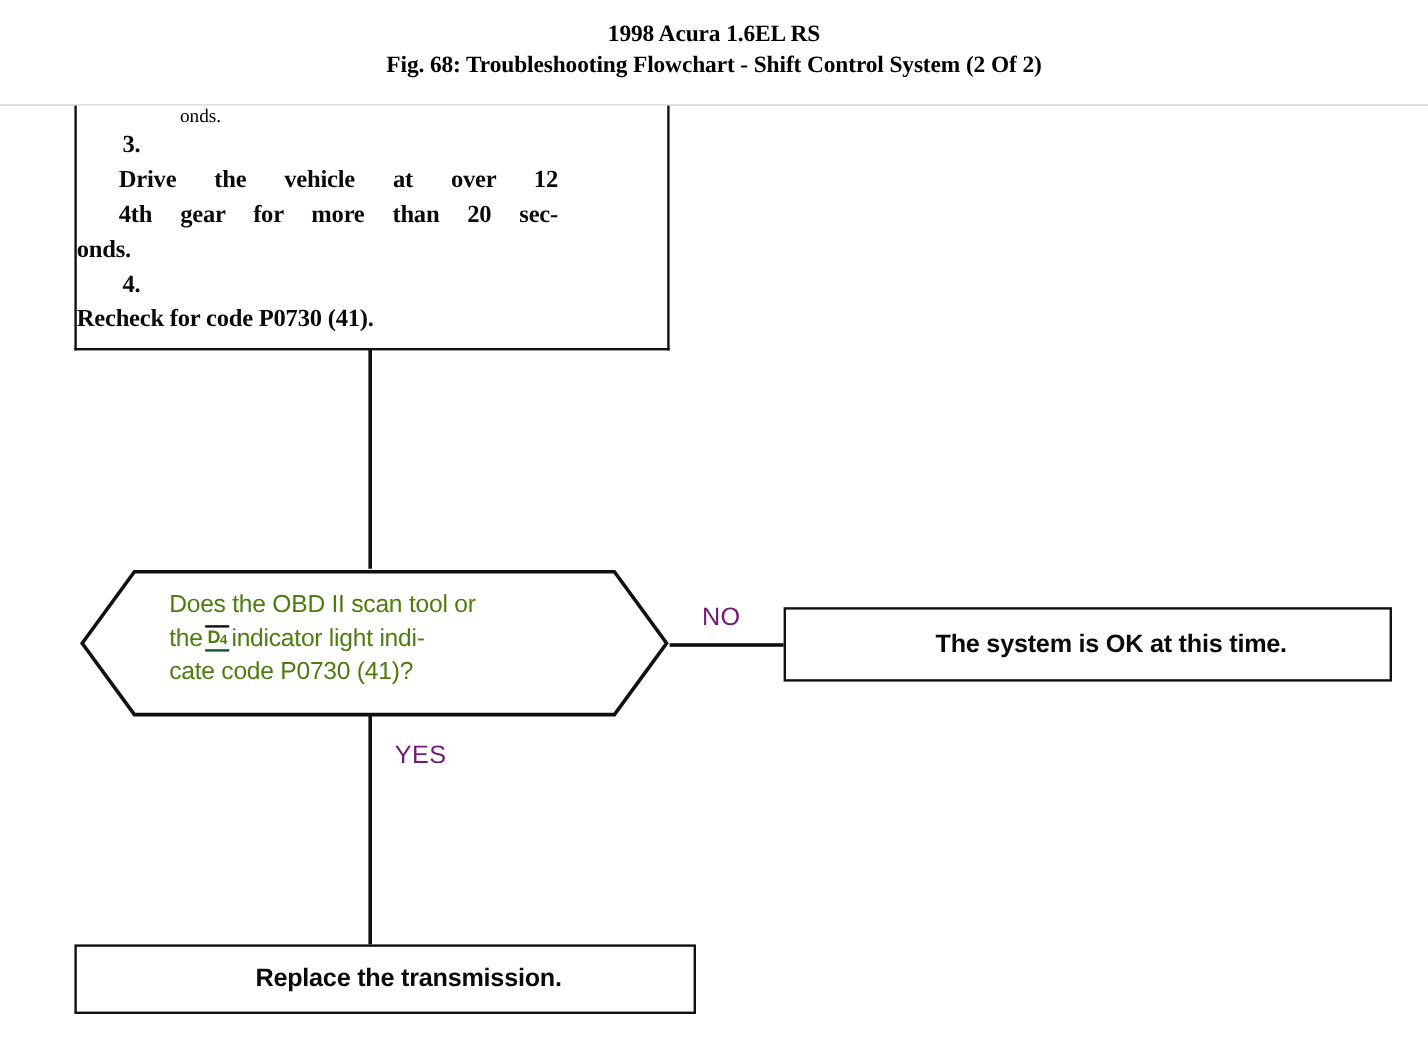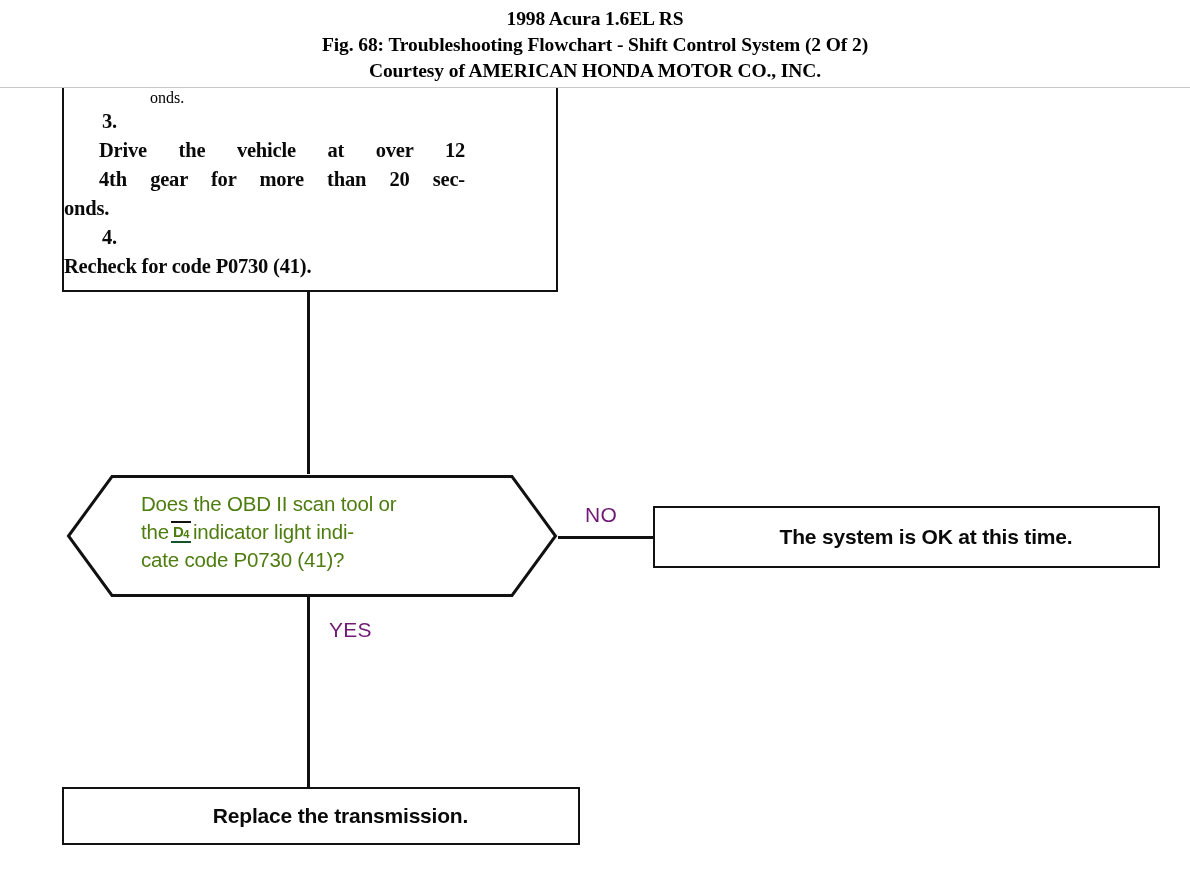--- a/index.html
+++ b/index.html
@@ -28,21 +28,21 @@
     font-family: "Liberation Serif", serif;
     font-weight: bold;
     color: #000;
   }
   #doc-header .hline {
     font-size: 19.5px;
     line-height: 26px;
     white-space: nowrap;
     letter-spacing: -0.1px;
   }
-  #doc-header .hline.l1 { padding-top: 6px; }
+  #doc-header .hline.l1 { padding-top: 16px; }
   #header-rule {
     position: absolute;
     left: 0;
     top: 87px;
     width: 1190px;
     height: 1px;
     background: #c9c9c9;
   }
 
   
@@ -222,21 +222,20 @@
   }
   #label-no  { left: 585px; top: 503px; }
   #label-yes { left: 329px; top: 618px; }
 </style>
 </head>
 <body>
 
 <div id="doc-header">
   <div class="hline l1">1998 Acura 1.6EL RS</div>
   <div class="hline l2">Fig. 68: Troubleshooting Flowchart - Shift Control System (2 Of 2)</div>
-  <div class="hline l3">Courtesy of AMERICAN HONDA MOTOR CO., INC.</div>
 </div>
 <div id="header-rule"></div>
 
 <div id="flowchart">
 
   <div class="node rect" id="box-steps">
     <div class="steps">
 
       <div class="cont-line">onds.</div>
 

